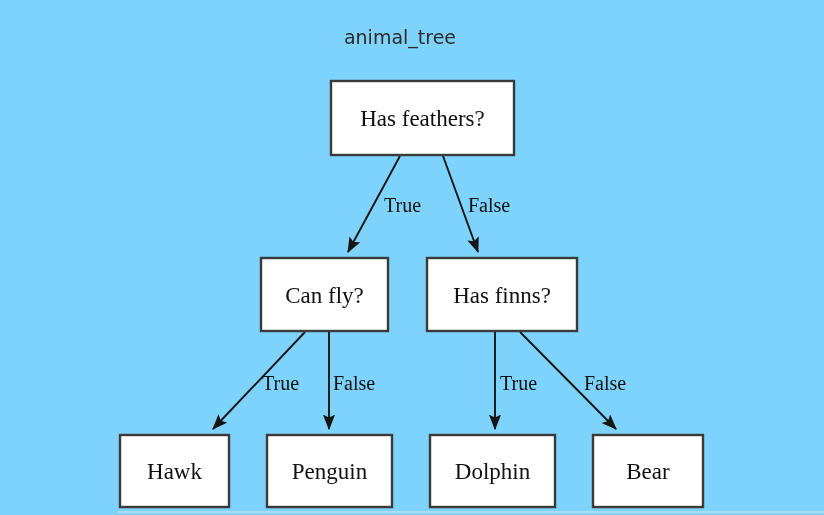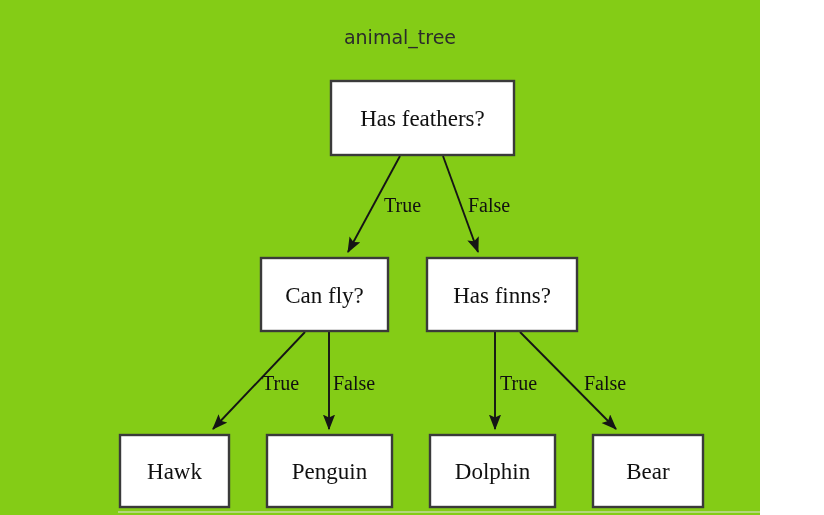--- a/index.html
+++ b/index.html
@@ -2,23 +2,23 @@
 <html><head>
 <meta charset="utf-8">
 <style>
   html, body {
     margin: 0;
     padding: 0;
     background: #ffffff;
   }
   #canvas {
     position: relative;
-    width: 760px;
+    width: 824px;
     height: 515px;
-    background: #84cc16;
+    background: #7dd3fc;
     overflow: hidden;
     font-family: "Liberation Serif", serif;
   }
   #graph-svg {
     position: absolute;
     left: 0;
     top: 0;
     width: 824px;
     height: 515px;
     display: block;

